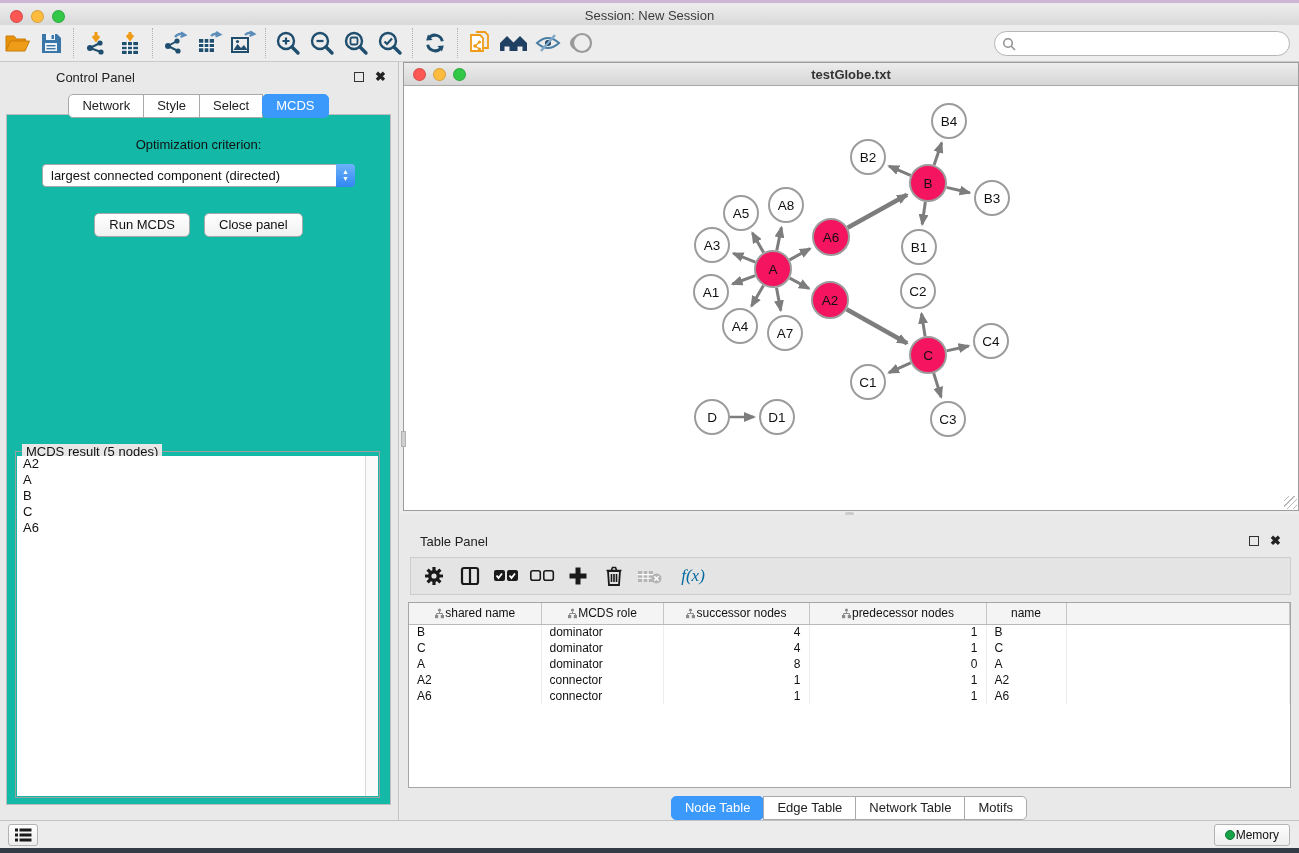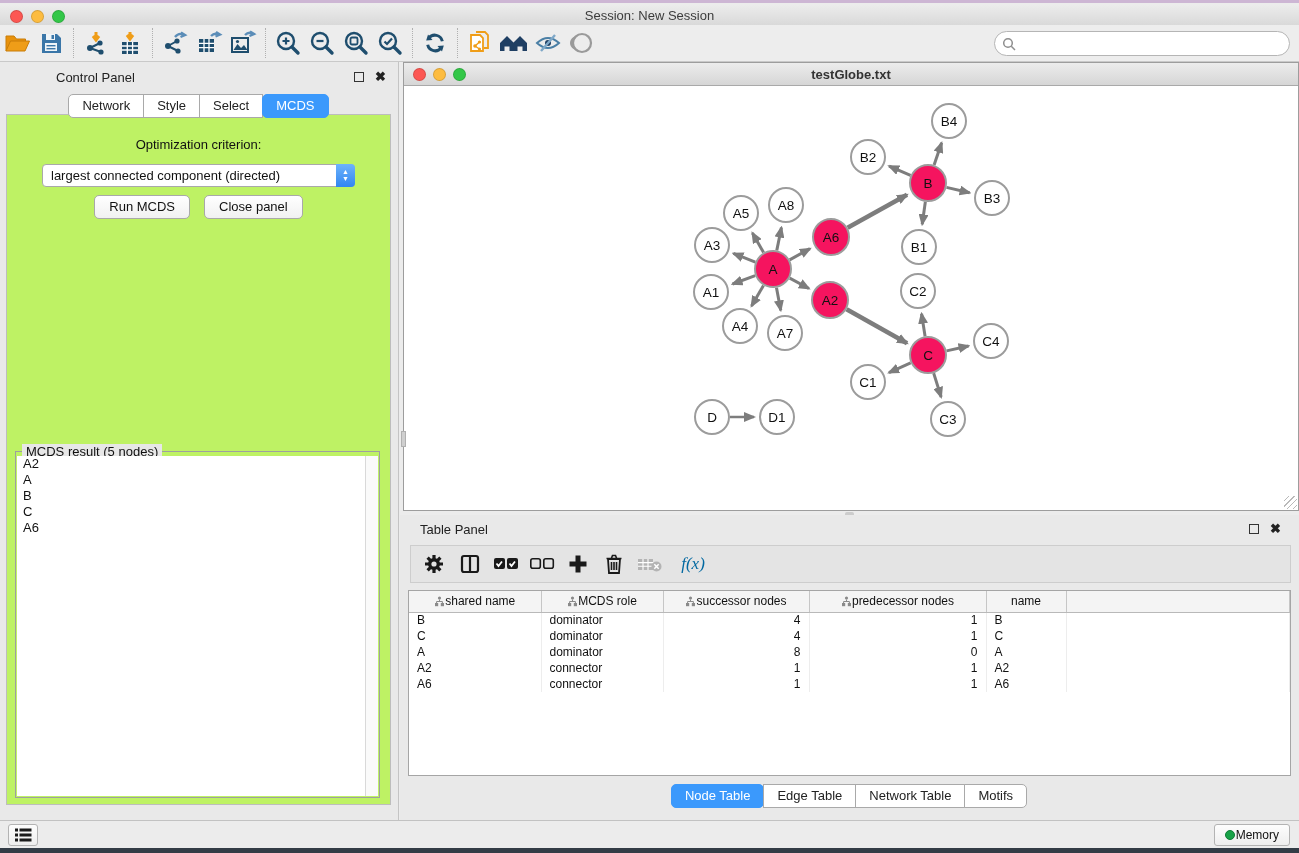--- a/index.html
+++ b/index.html
@@ -30,29 +30,29 @@
   .panel-header { height:30px; display:flex; align-items:center; padding:0 12px;margin-left:44px; }
   .panel-title { font-size:13px; color:#222; flex:1; }
   .panel-controls { display:flex; gap:11px; align-items:center; }
   .float-box { width:10px; height:10px; border:1.6px solid #333; background:transparent; }
   .close-x { font-size:13px; font-weight:bold; color:#222; line-height:10px; }
   .cp-tabs { display:flex; justify-content:center; margin-top:2px; position:relative; z-index:2; }
   .tab-seg { padding:3px 13px 4px; background:#fff; border:1px solid #a9a9a9; margin-left:-1px; font-size:13px; color:#222; }
   .tab-seg:first-child { border-radius:5px 0 0 5px; }
   .tab-seg:last-child { border-radius:0 5px 5px 0; }
   .tab-seg.active { background:#3b99fc; color:#fff; border-color:#3b99fc; border-radius:5px; }
-  .cp-body { position:absolute; left:6px; right:7px; top:52px; bottom:15px; background:#bef264; border:1px solid #bdbdbd; }
+  .cp-body { position:absolute; left:6px; right:7px; top:52px; bottom:15px; background:#14b8a6; border:1px solid #bdbdbd; }
   .opt-label { text-align:center; margin-top:22px; font-size:13px; color:#111; }
   .dropdown { margin:12px auto 0; width:313px; height:23px; background:#fff; border:1px solid #a9a9a9;
     border-radius:4px; display:flex; align-items:center; position:relative; }
   .dropdown .dd-text { flex:1; padding-left:8px; font-size:13px; color:#111; white-space:nowrap; overflow:hidden; }
   .dd-stepper { width:19px; height:23px; margin:-1px -1px -1px 0; background:linear-gradient(#6db3fb,#3186f2);
     border-radius:0 4px 4px 0; display:flex; flex-direction:column; align-items:center; justify-content:center; gap:1px; }
   .dd-stepper span { color:#fff; font-size:7px; line-height:6px; }
-  .cp-buttons { display:flex; justify-content:center; gap:14px; margin-top:8px; }
+  .cp-buttons { display:flex; justify-content:center; gap:14px; margin-top:26px; }
   .mac-btn { background:linear-gradient(#ffffff,#f1f1f1); border:1px solid #a9a9a9; border-radius:5px;
     padding:3px 14px 4px; font-size:13px; color:#111; font-family:"Liberation Sans",sans-serif; }
   .result-box { position:absolute; left:8px; right:10px; top:336px; bottom:6px; border:1px solid #9f9f9f; }
   .result-legend { position:absolute; top:-8px; left:6px; background:#e7e7e7; padding:0 4px; font-size:13px; color:#111; }
   .result-list { position:absolute; left:1px; right:1px; top:4px; bottom:1px; background:#fff; overflow:hidden; }
   .result-item { font-size:13px; color:#111; padding:0 6px; line-height:16px; }
   .result-scroll { position:absolute; right:1px; top:4px; bottom:1px; width:13px; background:#fafafa; border-left:1px solid #d9d9d9; }
 
   
   .net-window { position:absolute; left:403px; top:62px; width:896px; height:449px;
@@ -62,21 +62,21 @@
   .net-title { font-size:13px; color:#333; }
   .net-traffic { position:absolute; left:9px; top:5px; display:flex; gap:7px; }
   .net-canvas { position:absolute; left:0; top:23px; right:0; bottom:0; background:#fff; }
   .resize-grip { position:absolute; right:1px; bottom:1px; width:13px; height:13px;
     background:repeating-linear-gradient(135deg, transparent 0 3px, #b9b9b9 3px 4px); }
   .edge-nub-left { position:absolute; left:-3px; top:368px; width:5px; height:16px; background:#cfcfcf; border:1px solid #b0b0b0; }
   .divider-nub { position:absolute; left:845px; top:512px; width:9px; height:6px; background:#cccccc; border-radius:2px; }
 
   
   .table-panel { position:absolute; left:400px; top:515px; width:899px; height:305px; background:#e9e9e9; }
-  .tp-header { height:28px; display:flex; align-items:center; padding:0 18px 0 20px; }
+  .tp-header { height:28px; display:flex; align-items:center; padding:0 18px 0 20px;margin-top:12px; }
   .tp-toolbar { margin:2px 8px 0 10px; height:38px; background:#e4e4e4; border:1px solid #cdcdcd;
     display:flex; align-items:center; padding-left:8px; gap:6px; }
   .tp-btn { width:30px; height:30px; display:flex; align-items:center; justify-content:center; }
   .fx { font-family:"Liberation Serif", serif; font-style:italic; font-size:17px; color:#0369a1; }
   .tp-tablewrap { margin:7px 8px 0 8px; height:186px; background:#fff; border:1px solid #a5a5a5; overflow:hidden; }
   table.datatable { border-collapse:collapse; table-layout:fixed; width:100%; }
   table.datatable th { background:#f4f4f4; border-right:1px solid #c6c6c6; border-bottom:1px solid #b9b9b9;
     height:21px; font-weight:normal; font-size:12px; color:#111; }
   table.datatable th .hcell { display:flex; align-items:center; justify-content:center; gap:0; }
   table.datatable td { font-size:12px; color:#111; height:16px; padding:0 8px; border-right:1px solid #ededed; white-space:nowrap; }

